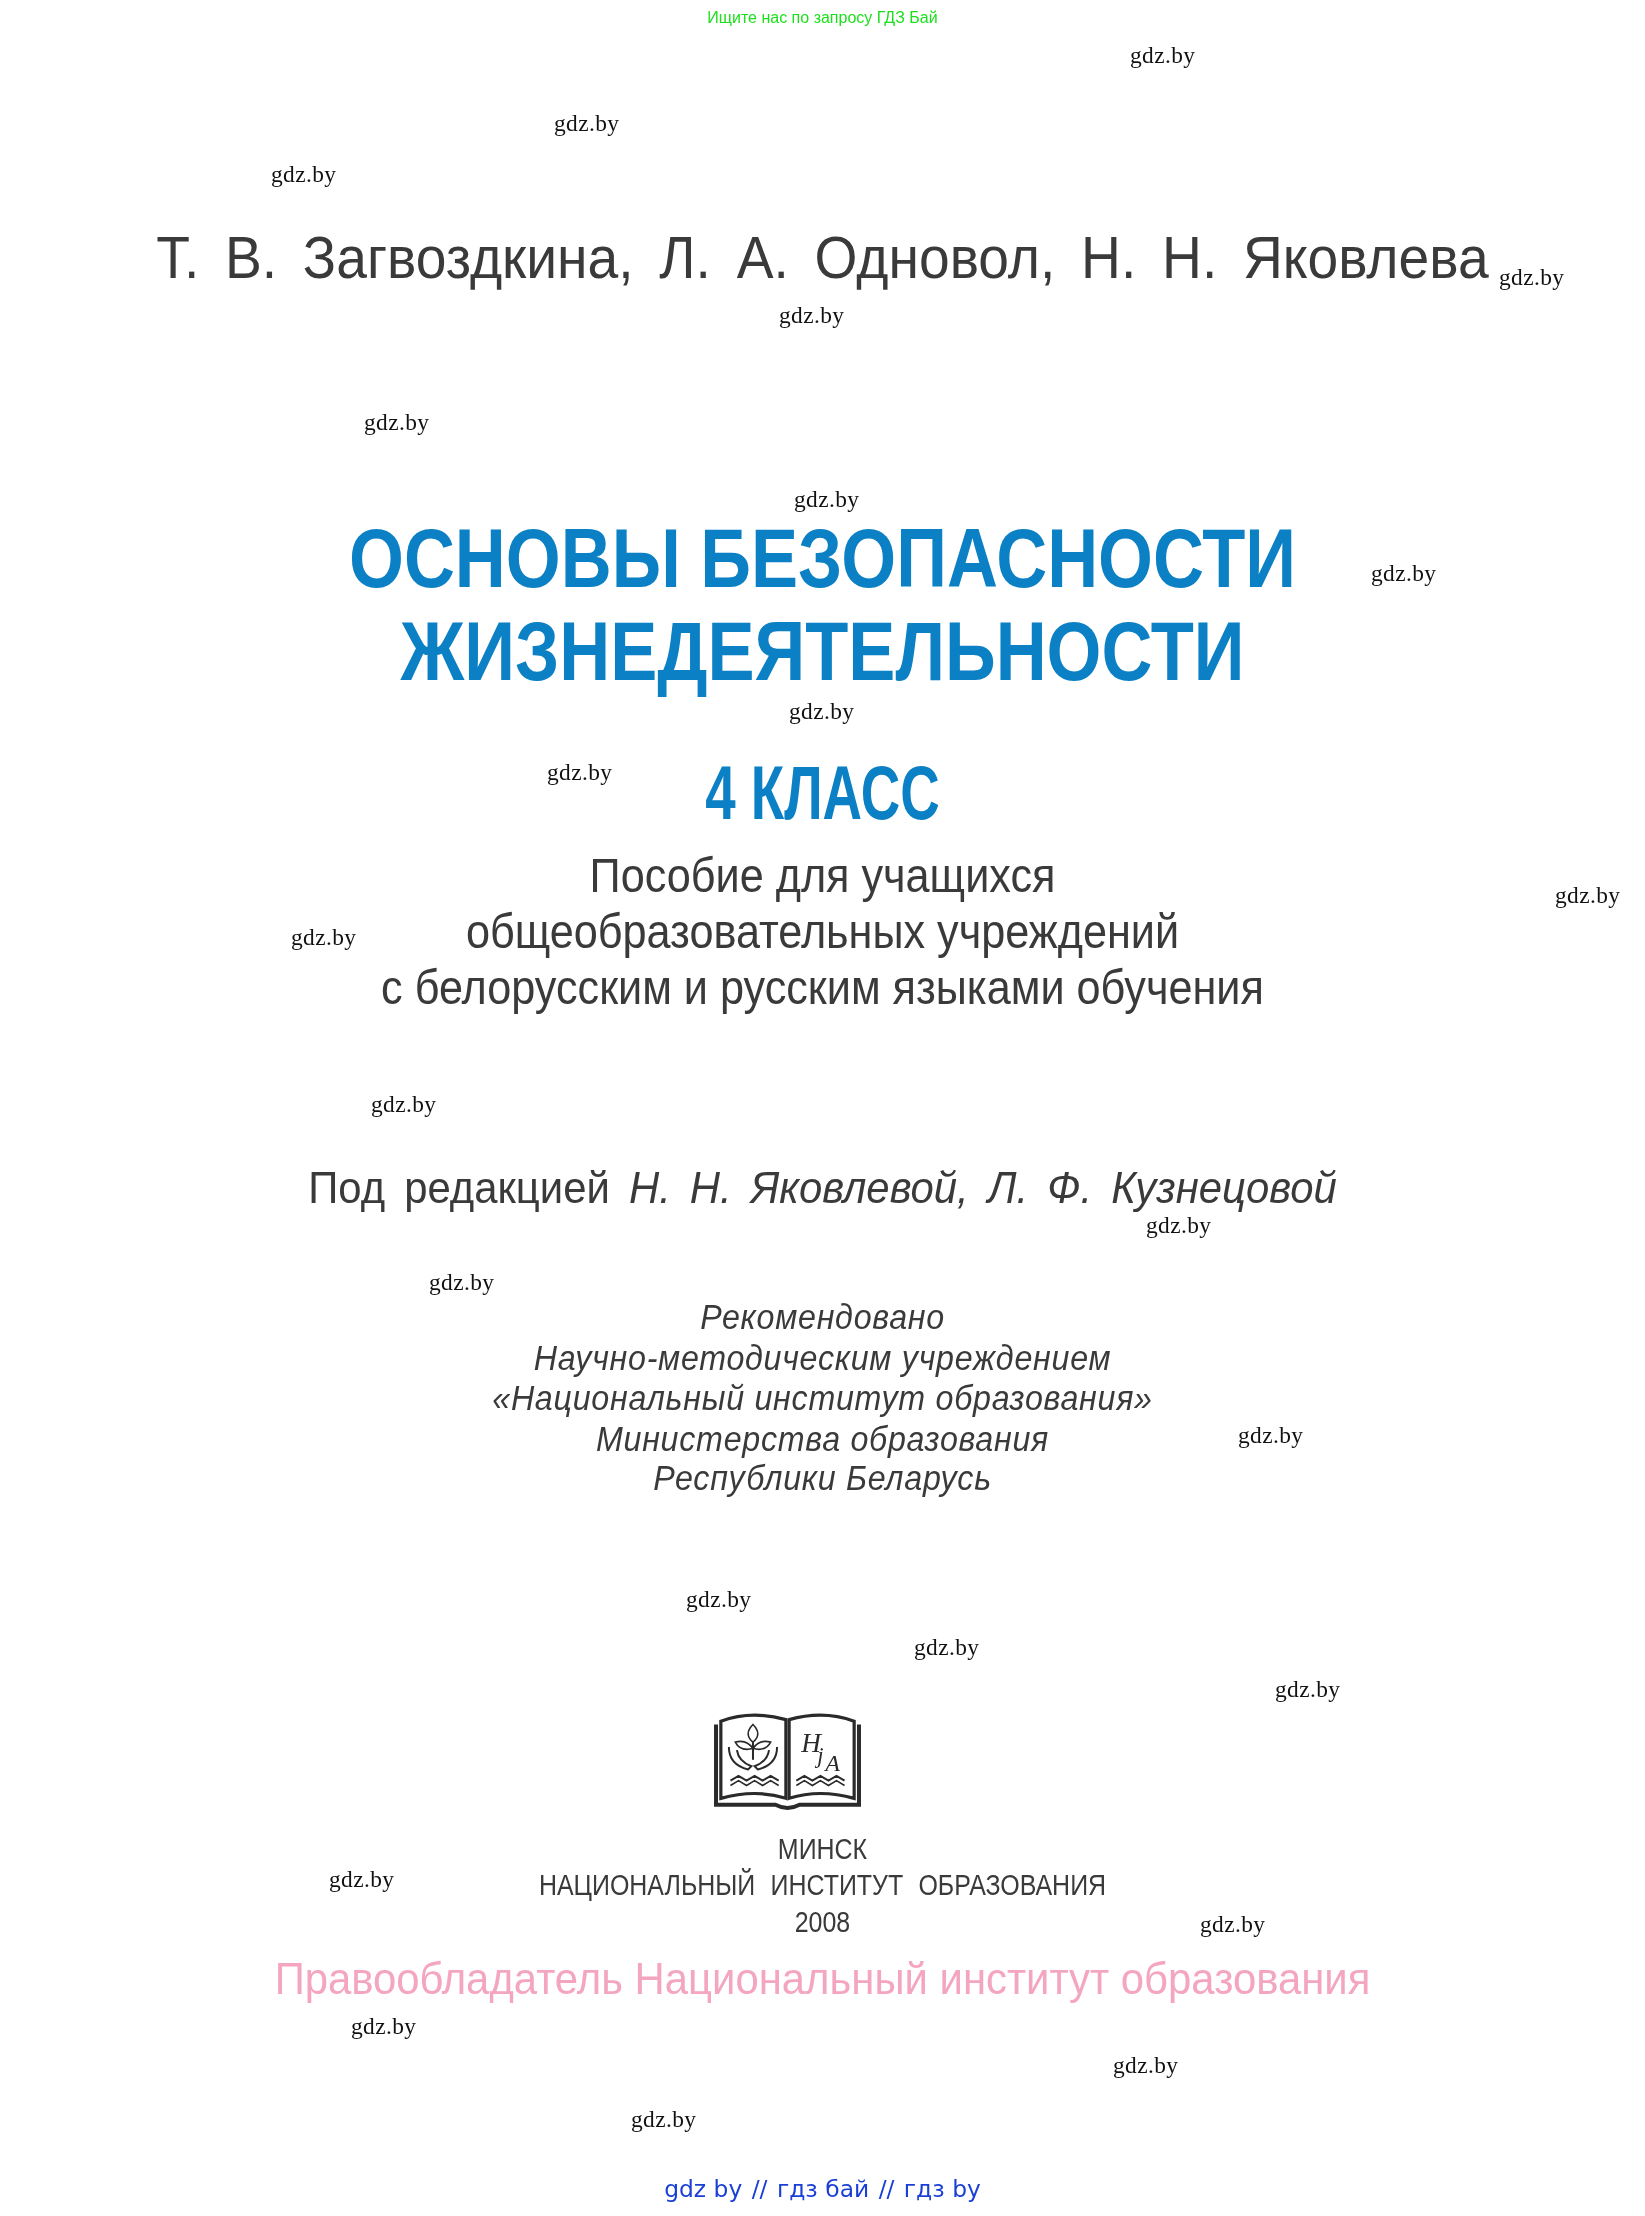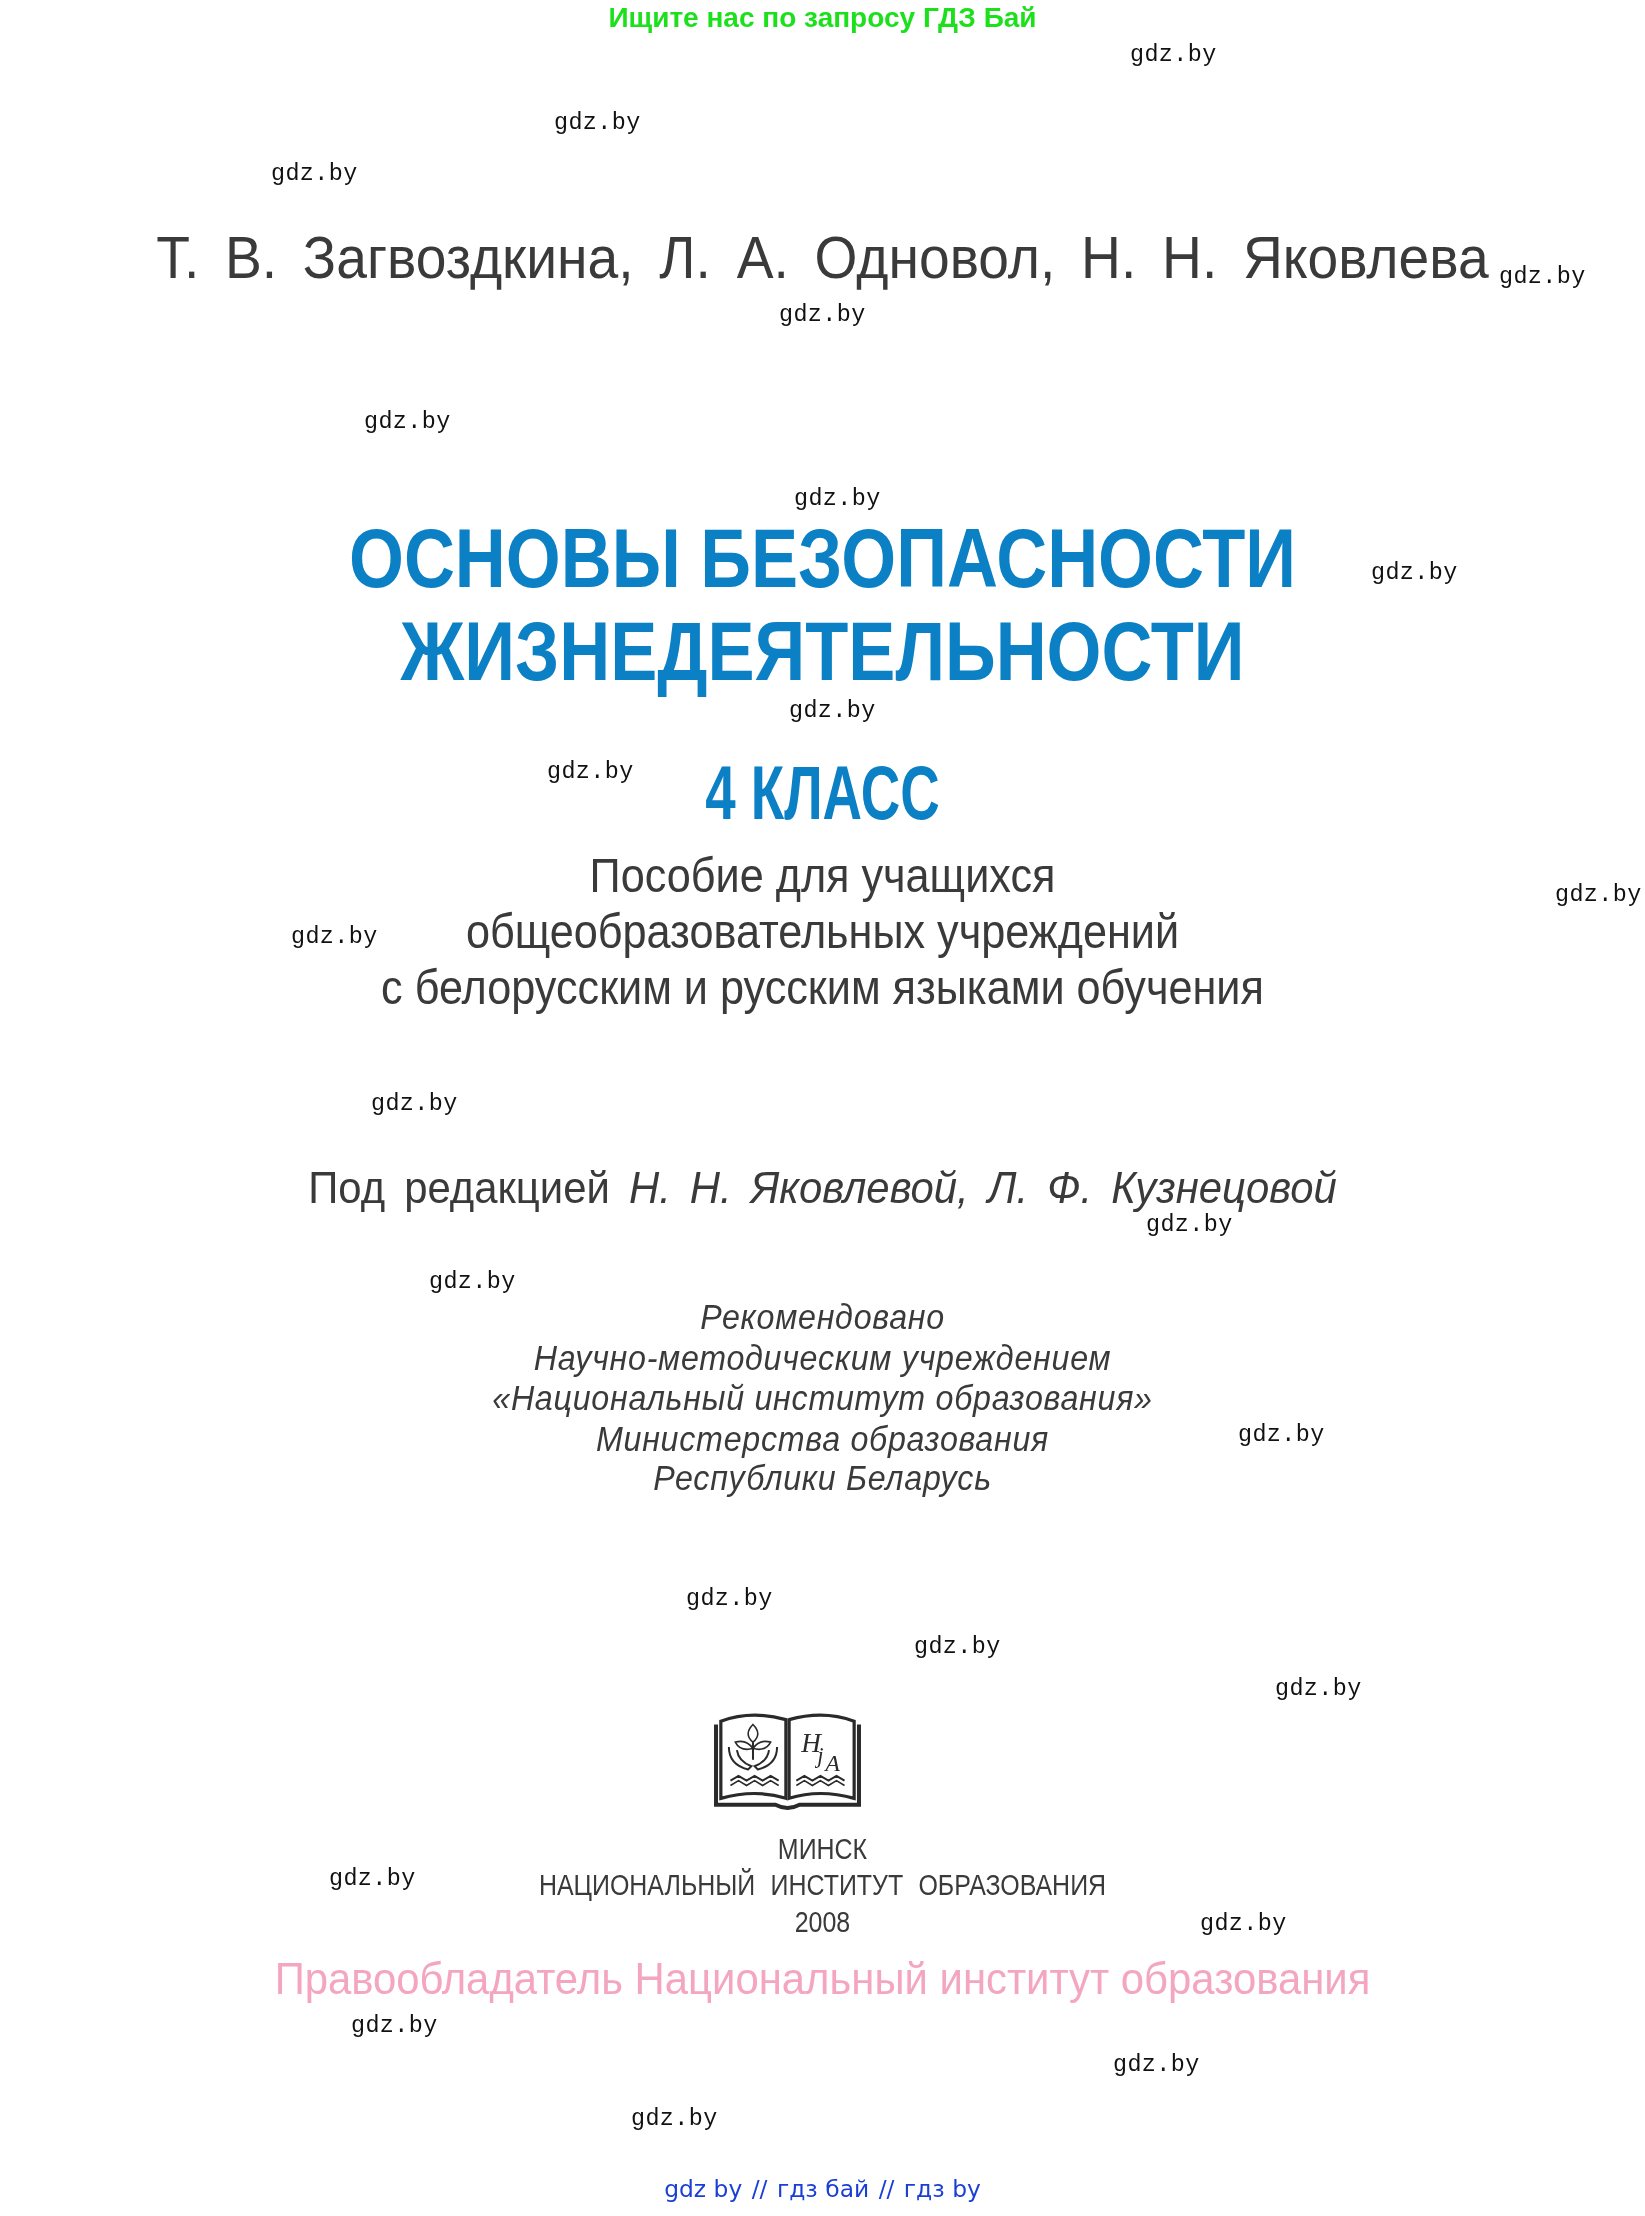--- a/index.html
+++ b/index.html
@@ -1,21 +1,21 @@
 <!DOCTYPE html>
 <html style="font-size:13px"><head>
 <meta charset="utf-8">
 <style>
   html, body { margin: 0; padding: 0; background: #ffffff; }
   body { width: 1645px; height: 2216px; position: relative; overflow: hidden;
          font-family: "Liberation Sans", sans-serif; }
   .center-line { position: absolute; left: 0; width: 1645px; text-align: center; white-space: nowrap; }
-  .wm { position: absolute; font-family: Liberation Mono, monospace; font-size: 23.4px; color: #111111;
+  .wm { position: absolute; font-family: Liberation Serif, serif; font-size: 23.4px; color: #111111;
         line-height: 1; transform: translateY(-50%); white-space: nowrap; letter-spacing: 0.4px; }
-  .top-banner { top: 3.2px; font-size: 28px; line-height: 29px; font-weight: bold; }
+  .top-banner { top: 3.2px; font-size: 16px; line-height: 29px; }
   .authors { top: 226px; font-size: 60px; line-height: 64px; color: #3a3a3a; word-spacing: 11.3px;
              transform: scaleX(0.92); transform-origin: 50% 50%; left: 0; }
   .title { font-weight: bold; font-size: 84px; line-height: 89px; transform: scaleX(0.84); transform-origin: 50% 50%; }
   .title1 { top: 514px; }
   .title2 { top: 607px; }
   .grade { top: 748px; font-weight: bold; font-size: 76px; line-height: 89px; transform: scaleX(0.72); transform-origin: 50% 50%; }
   .subtitle { font-size: 48px; line-height: 56px; color: #3a3a3a; transform: scaleX(0.9); transform-origin: 50% 50%; }
   .sub1 { top: 848px; }
   .sub2 { top: 904px; }
   .sub3 { top: 960px; }

